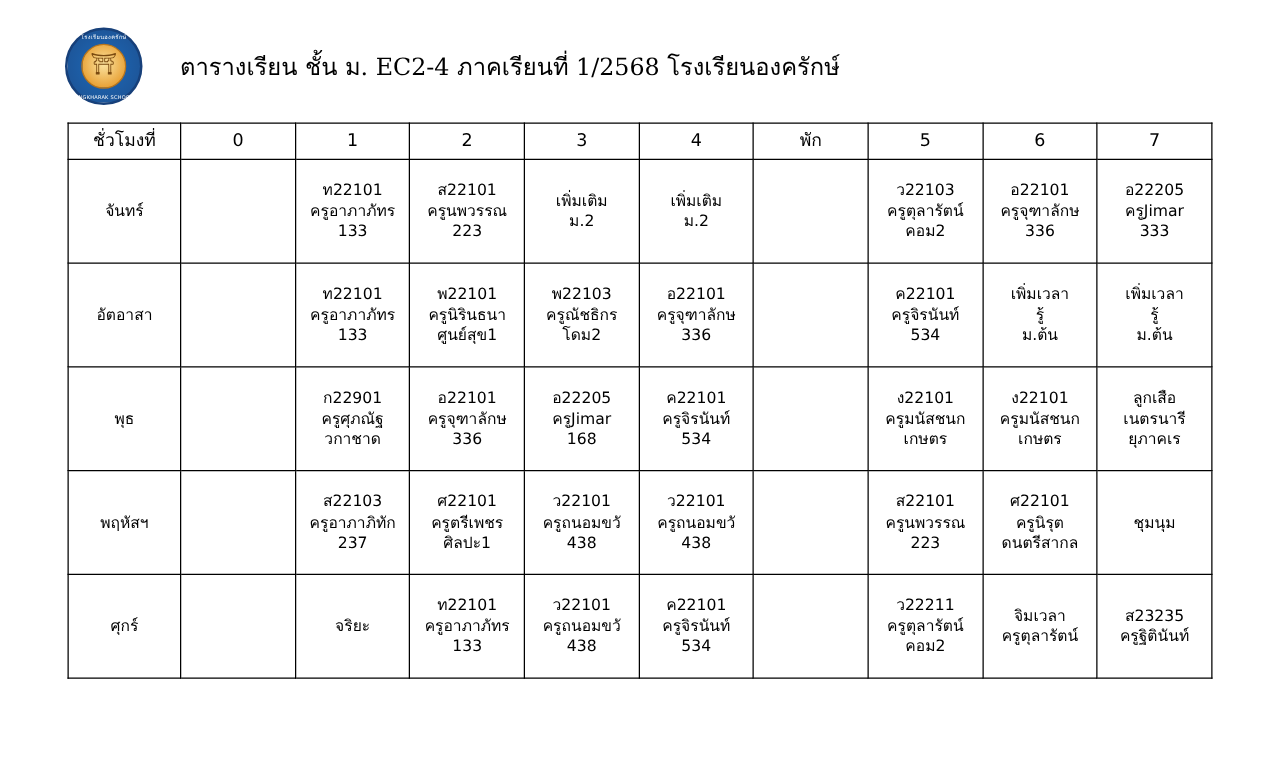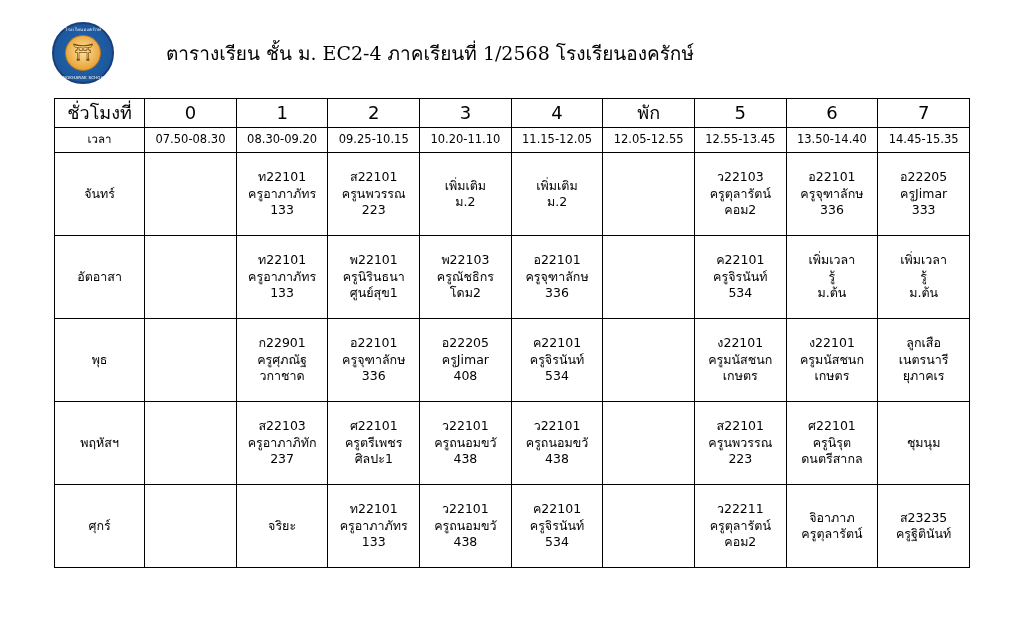--- a/index.html
+++ b/index.html
@@ -63,21 +63,21 @@
   .logo .bottext {
     position: absolute;
     left: 0; right: 0;
     bottom: 2px;
     text-align: center;
     font-size: 4px;
     color: #ffffff;
     letter-spacing: 0.2px;
   }
   .title {
-    margin-left: 52px;
+    margin-left: 30px;
     font-size: 19px;
     font-family: "DejaVu Serif", "Liberation Serif", serif;
     white-space: nowrap;
   }
   table.schedule {
     border-collapse: collapse;
     margin: 4px auto 0 auto;
     width: 916px;
     table-layout: fixed;
   }
@@ -88,21 +88,21 @@
     font-weight: normal;
     padding: 1px 2px;
     font-size: 12.5px;
     line-height: 1.32;
     word-break: break-word;
   }
   col.daycol { width: 90px; }
   col.period { width: 91.5px; }
   tr.head-row td {
     height: 26px;
-    font-size: 18px;
+    font-size: 14px;
   }
   tr.time-row td {
     height: 22px;
     font-size: 11.5px;
   }
   tr.day-row td {
     height: 80px;
   }
   td.daycell {
     font-size: 14.5px;
@@ -142,32 +142,20 @@
         <td>0</td>
         <td>1</td>
         <td>2</td>
         <td>3</td>
         <td>4</td>
         <td>พัก</td>
         <td>5</td>
         <td>6</td>
         <td>7</td>
       </tr>
-      <tr class="time-row">
-        <td>เวลา</td>
-        <td>07.50-08.30</td>
-        <td>08.30-09.20</td>
-        <td>09.25-10.15</td>
-        <td>10.20-11.10</td>
-        <td>11.15-12.05</td>
-        <td>12.05-12.55</td>
-        <td>12.55-13.45</td>
-        <td>13.50-14.40</td>
-        <td>14.45-15.35</td>
-      </tr>
       <tr class="day-row">
         <td class="daycell">จันทร์</td>
         <td></td>
         <td>
           <span class="cellline">ท22101</span>
           <span class="cellline">ครูอาภาภัทร</span>
           <span class="cellline">133</span>
         </td>
         <td>
           <span class="cellline">ส22101</span>
@@ -248,21 +236,21 @@
           <span class="cellline">วกาชาด</span>
         </td>
         <td>
           <span class="cellline">อ22101</span>
           <span class="cellline">ครูจุฑาลักษ</span>
           <span class="cellline">336</span>
         </td>
         <td>
           <span class="cellline">อ22205</span>
           <span class="cellline">ครูJimar</span>
-          <span class="cellline">408</span>
+          <span class="cellline">168</span>
         </td>
         <td>
           <span class="cellline">ค22101</span>
           <span class="cellline">ครูจิรนันท์</span>
           <span class="cellline">534</span>
         </td>
         <td></td>
         <td>
           <span class="cellline">ง22101</span>
           <span class="cellline">ครูมนัสชนก</span>
@@ -338,21 +326,21 @@
           <span class="cellline">ครูจิรนันท์</span>
           <span class="cellline">534</span>
         </td>
         <td></td>
         <td>
           <span class="cellline">ว22211</span>
           <span class="cellline">ครูตุลารัตน์</span>
           <span class="cellline">คอม2</span>
         </td>
         <td>
-          <span class="cellline">จิอาภาภ</span>
+          <span class="cellline">จิมเวลา</span>
           <span class="cellline">ครูตุลารัตน์</span>
         </td>
         <td>
           <span class="cellline">ส23235</span>
           <span class="cellline">ครูฐิตินันท์</span>
         </td>
       </tr>
     </tbody>
 </table>
 

